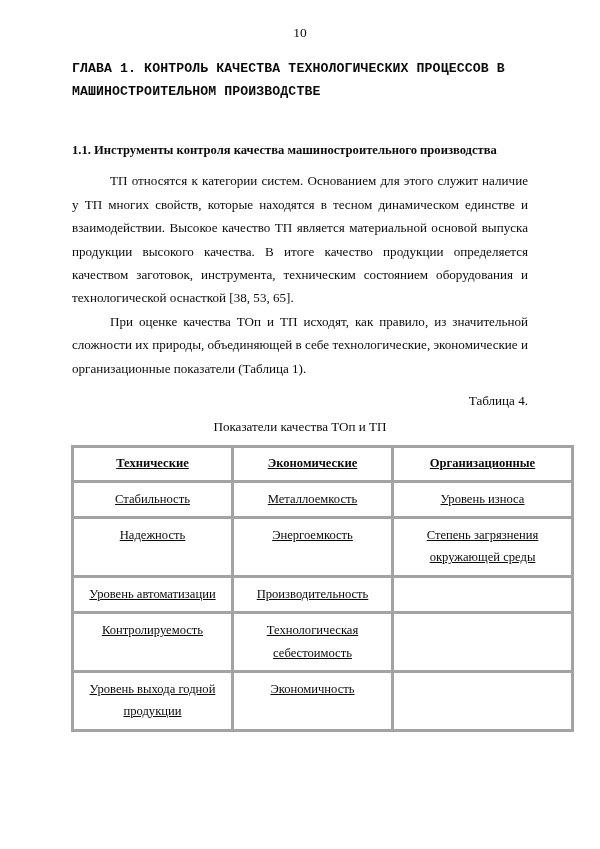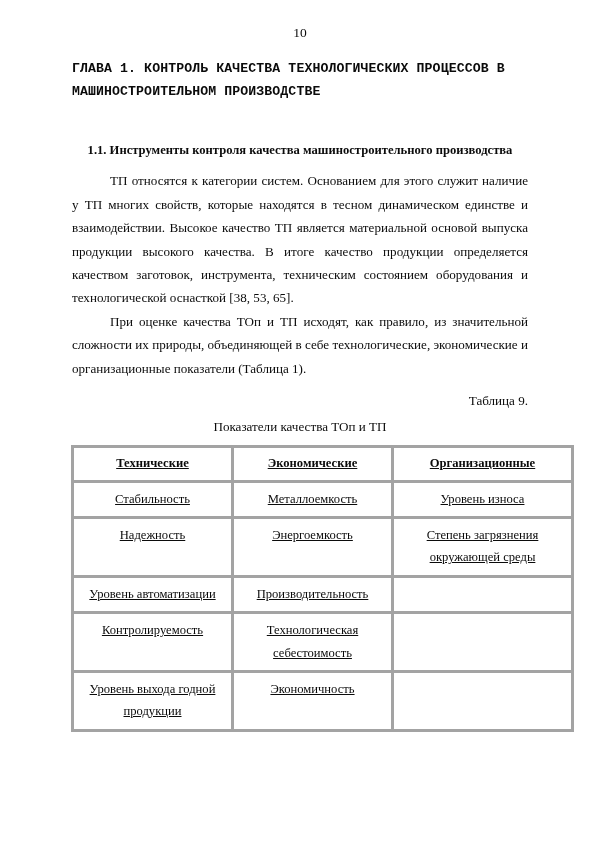--- a/index.html
+++ b/index.html
@@ -48,21 +48,21 @@
     text-align: left;
     line-height: 1.72;
     letter-spacing: 0.1px;
     margin: 0;
     font-family: Liberation Mono, monospace;
   }
 
   .section-heading {
     font-weight: bold;
     font-size: 12.6px;
-    text-align: center;
+    text-align: left;
     margin: 0;
     padding-top: 38px;
     line-height: 1.5;
   }
 
   p.body-par {
     margin: 0;
     font-size: 13.1px;
     line-height: 1.79;
     text-align: justify;
@@ -129,21 +129,21 @@
   <div class="content">
 
     <h1 class="chapter-title">ГЛАВА 1. КОНТРОЛЬ КАЧЕСТВА ТЕХНОЛОГИЧЕСКИХ ПРОЦЕССОВ В МАШИНОСТРОИТЕЛЬНОМ ПРОИЗВОДСТВЕ</h1>
 
     <h2 class="section-heading">1.1. Инструменты контроля качества машиностроительного производства</h2>
 
     <p class="body-par par-first">ТП относятся к категории систем. Основанием для этого служит наличие у ТП многих свойств, которые находятся в тесном динамическом единстве и взаимодействии. Высокое качество ТП является материальной основой выпуска продукции высокого качества. В итоге качество продукции определяется качеством заготовок, инструмента, техническим состоянием оборудования и технологической оснасткой [38, 53, 65].</p>
 
     <p class="body-par">При оценке качества ТОп и ТП исходят, как правило, из значительной сложности их природы, объединяющей в себе технологические, экономические и организационные показатели (Таблица 1).</p>
 
-    <p class="table-label">Таблица 9.</p>
+    <p class="table-label">Таблица 4.</p>
 
     <p class="table-caption">Показатели качества ТОп и ТП</p>
 
     <table class="data-table">
       <colgroup>
         <col class="c1">
           <col class="c2">
           <col class="c3">
       </colgroup>
       <thead>

